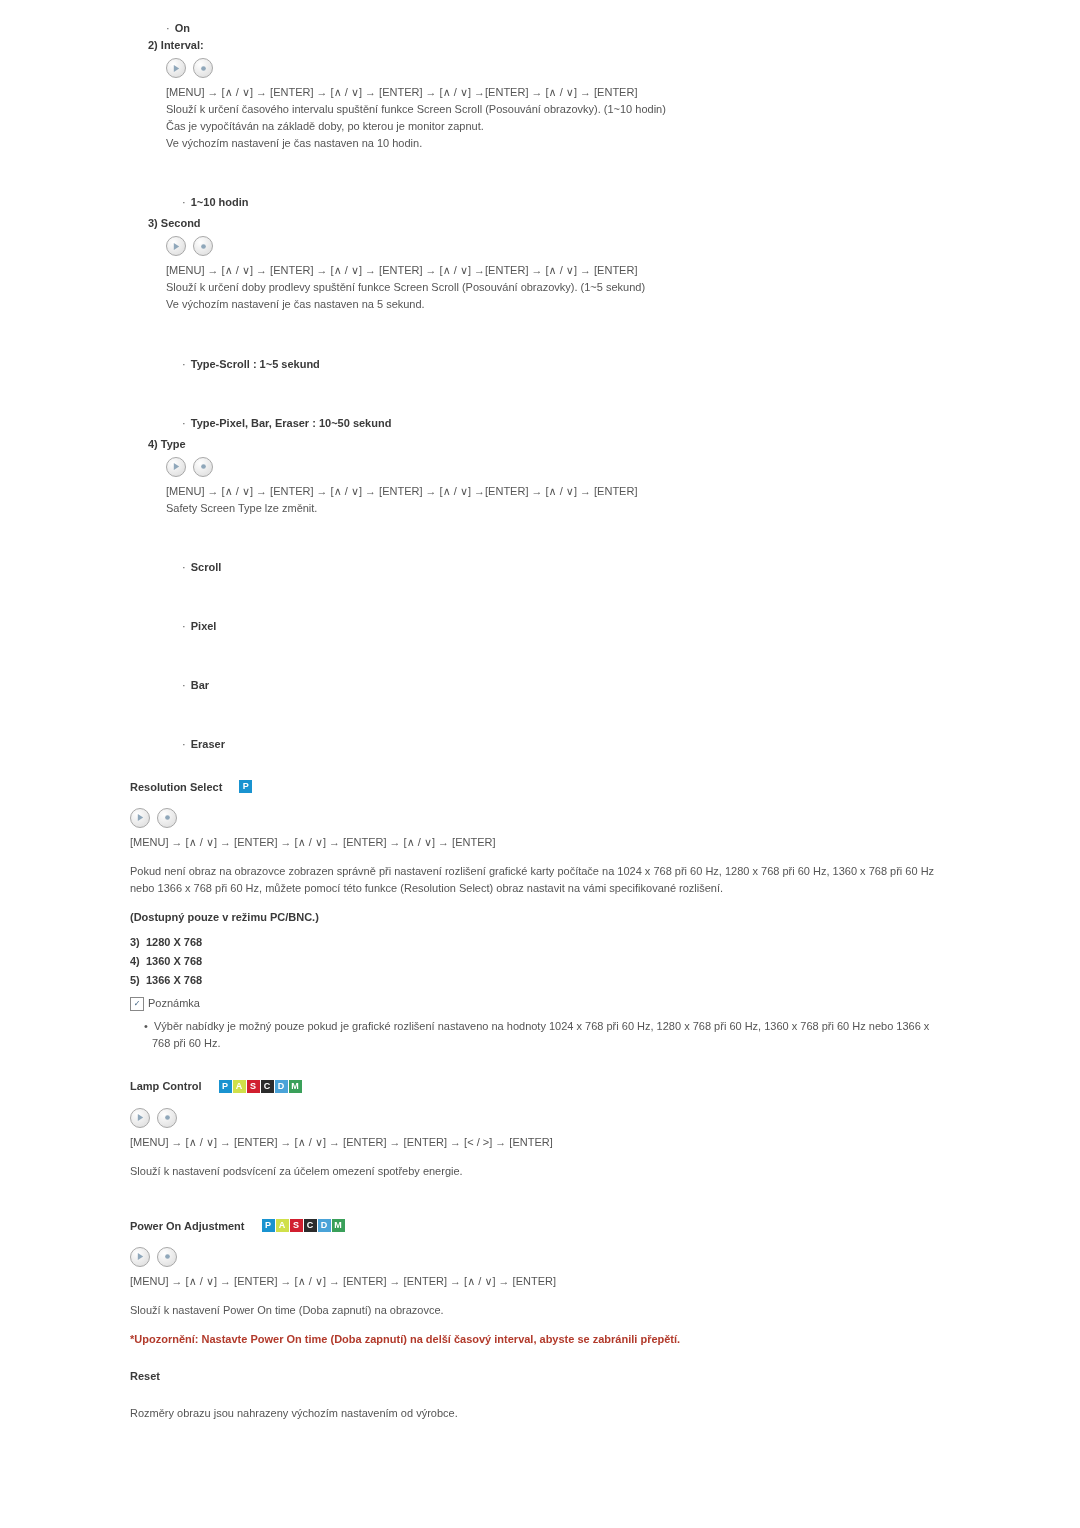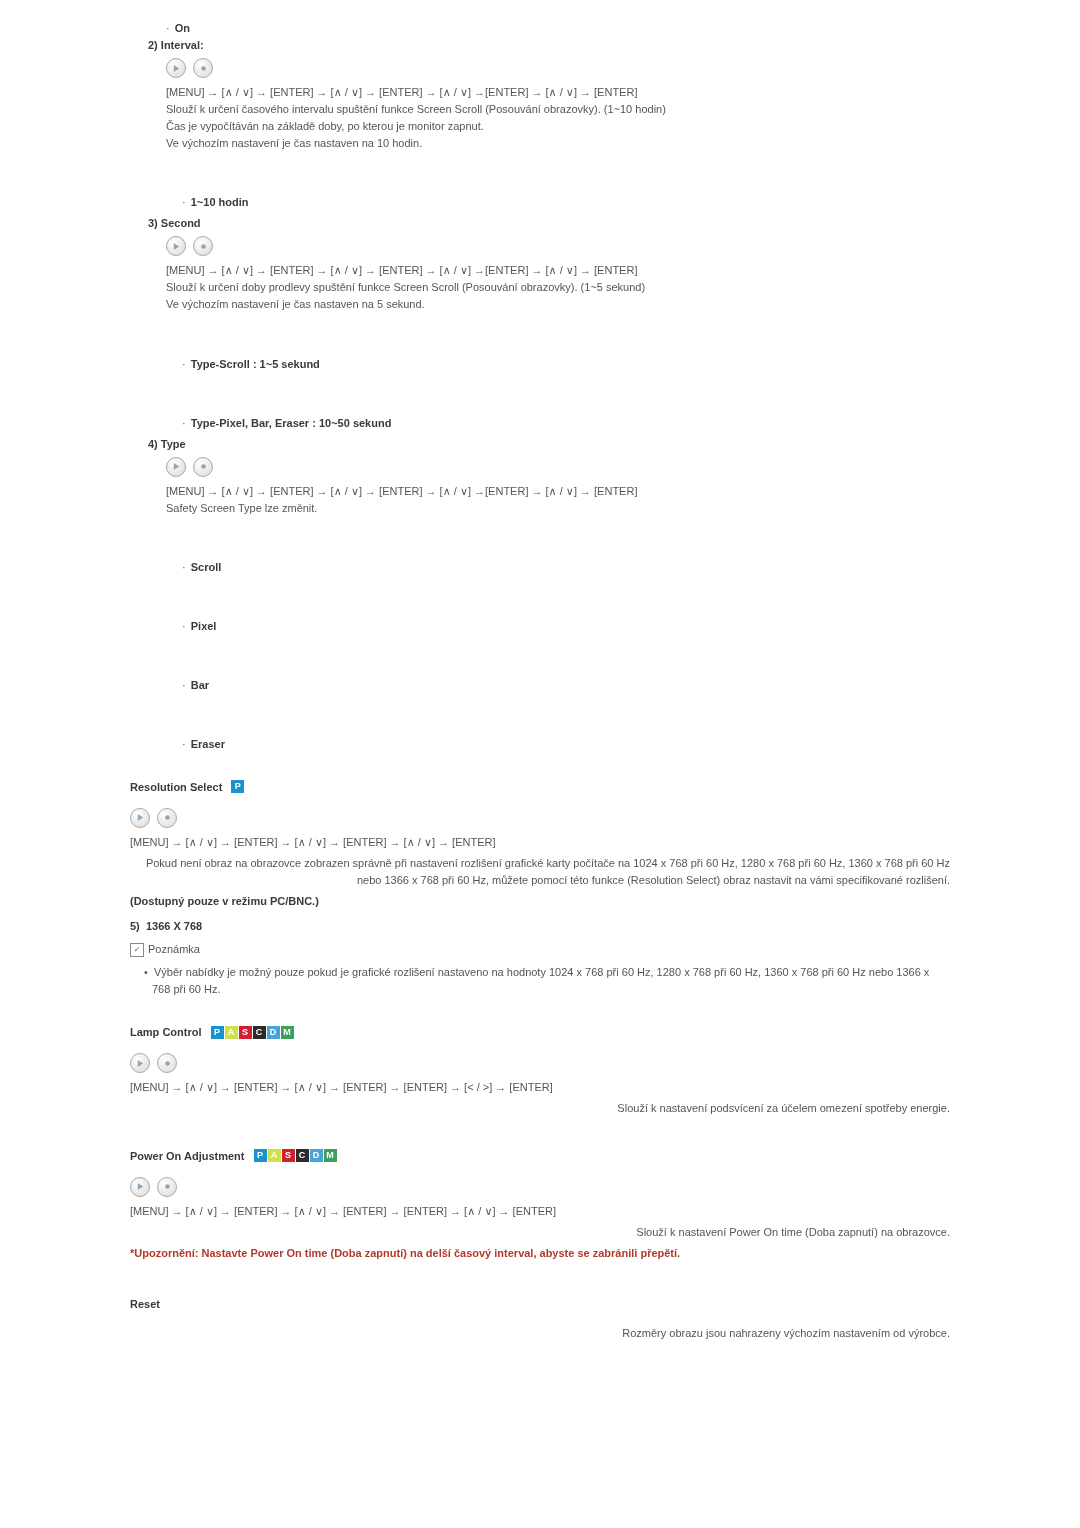--- a/index.html
+++ b/index.html
@@ -9,21 +9,21 @@
     margin: 0;
     padding: 20px 130px;
     background: #fff;
     line-height: 1.55;
   }
   .bold-dark { color: #3a3a3a; font-weight: bold; }
   .bold-red  { color: #b23a2b; font-weight: bold; }
   .section-title {
     display: inline-flex;
     align-items: center;
-    gap: 8px;
+    gap: 16px;
     font-weight: bold;
     color: #3a3a3a;
     font-size: 11px;
     margin-top: 26px;
     margin-bottom: 8px;
   }
   .source-badge {
     display: inline-flex;
     height: 14px;
     vertical-align: middle;
@@ -76,21 +76,21 @@
     gap: 4px;
     margin-top: 4px;
   }
   .note-icon {
     display: inline-flex;
     width: 12px; height: 12px;
     border: 1px solid #888;
     align-items: center; justify-content: center;
     font-size: 8px; color:#3a5e7e;
   }
-  p { margin: 4px 0; text-align: right; }
+  p { margin: 12px 0; }
 </style>
 </head>
 <body>
 
 
 
 
 <div class="ind-2 bullet-dash"><span class="bold-dark">On</span></div>
 
 
@@ -180,20 +180,22 @@
       <svg viewBox="0 0 10 10">
         <circle cx="5" cy="5" r="2.6" fill="#8fa7ba"></circle>
       </svg>
     </span>
 </div>
 <div>[MENU] → [∧ / ∨] → [ENTER] → [∧ / ∨] → [ENTER] → [∧ / ∨] → [ENTER]</div>
 <p>Pokud není obraz na obrazovce zobrazen správně při nastavení rozlišení grafické karty počítače na 1024 x 768 při 60 Hz, 1280 x 768 při 60 Hz, 1360 x 768 při 60 Hz nebo 1366 x 768 při 60 Hz, můžete pomocí této funkce (Resolution Select) obraz nastavit na vámi specifikované rozlišení.</p>
 <div class="bold-dark">(Dostupný pouze v režimu PC/BNC.)</div>
 
 <ol class="num" style="margin-top:8px;">
+  <li class="bold-dark">3)&nbsp;&nbsp;<span>1280 X 768</span></li>
+  <li class="bold-dark">4)&nbsp;&nbsp;<span>1360 X 768</span></li>
   <li class="bold-dark">5)&nbsp;&nbsp;<span>1366 X 768</span></li>
 </ol>
 
 <div class="note-hdr">
   <span class="note-icon">✓</span>
   <span>Poznámka</span>
 </div>
 <div style="margin:6px 0 0 14px; text-indent:-8px; padding-left:8px;">•&nbsp;&nbsp;<span>Výběr nabídky je možný pouze pokud je grafické rozlišení nastaveno na hodnoty 1024 x 768 při 60 Hz, 1280 x 768 při 60 Hz, 1360 x 768 při 60 Hz nebo 1366 x 768 při 60 Hz.</span></div>
 
 
@@ -245,18 +247,18 @@
       <svg viewBox="0 0 10 10">
         <circle cx="5" cy="5" r="2.6" fill="#8fa7ba"></circle>
       </svg>
     </span>
 </div>
 <div>[MENU] → [∧ / ∨] → [ENTER] → [∧ / ∨] → [ENTER] → [ENTER] → [∧ / ∨] → [ENTER]</div>
 <p>Slouží k nastavení Power On time (Doba zapnutí) na obrazovce.</p>
 <div class="bold-red">*Upozornění: Nastavte Power On time (Doba zapnutí) na delší časový interval, abyste se zabránili přepětí.</div>
 
 
-<div class="section-title" style="margin-top:34px;">
+<div class="section-title" style="margin-top:20px;">
   <span>Reset</span>
 </div>
 <p>Rozměry obrazu jsou nahrazeny výchozím nastavením od výrobce.</p>
 
 
 
 </body></html>

